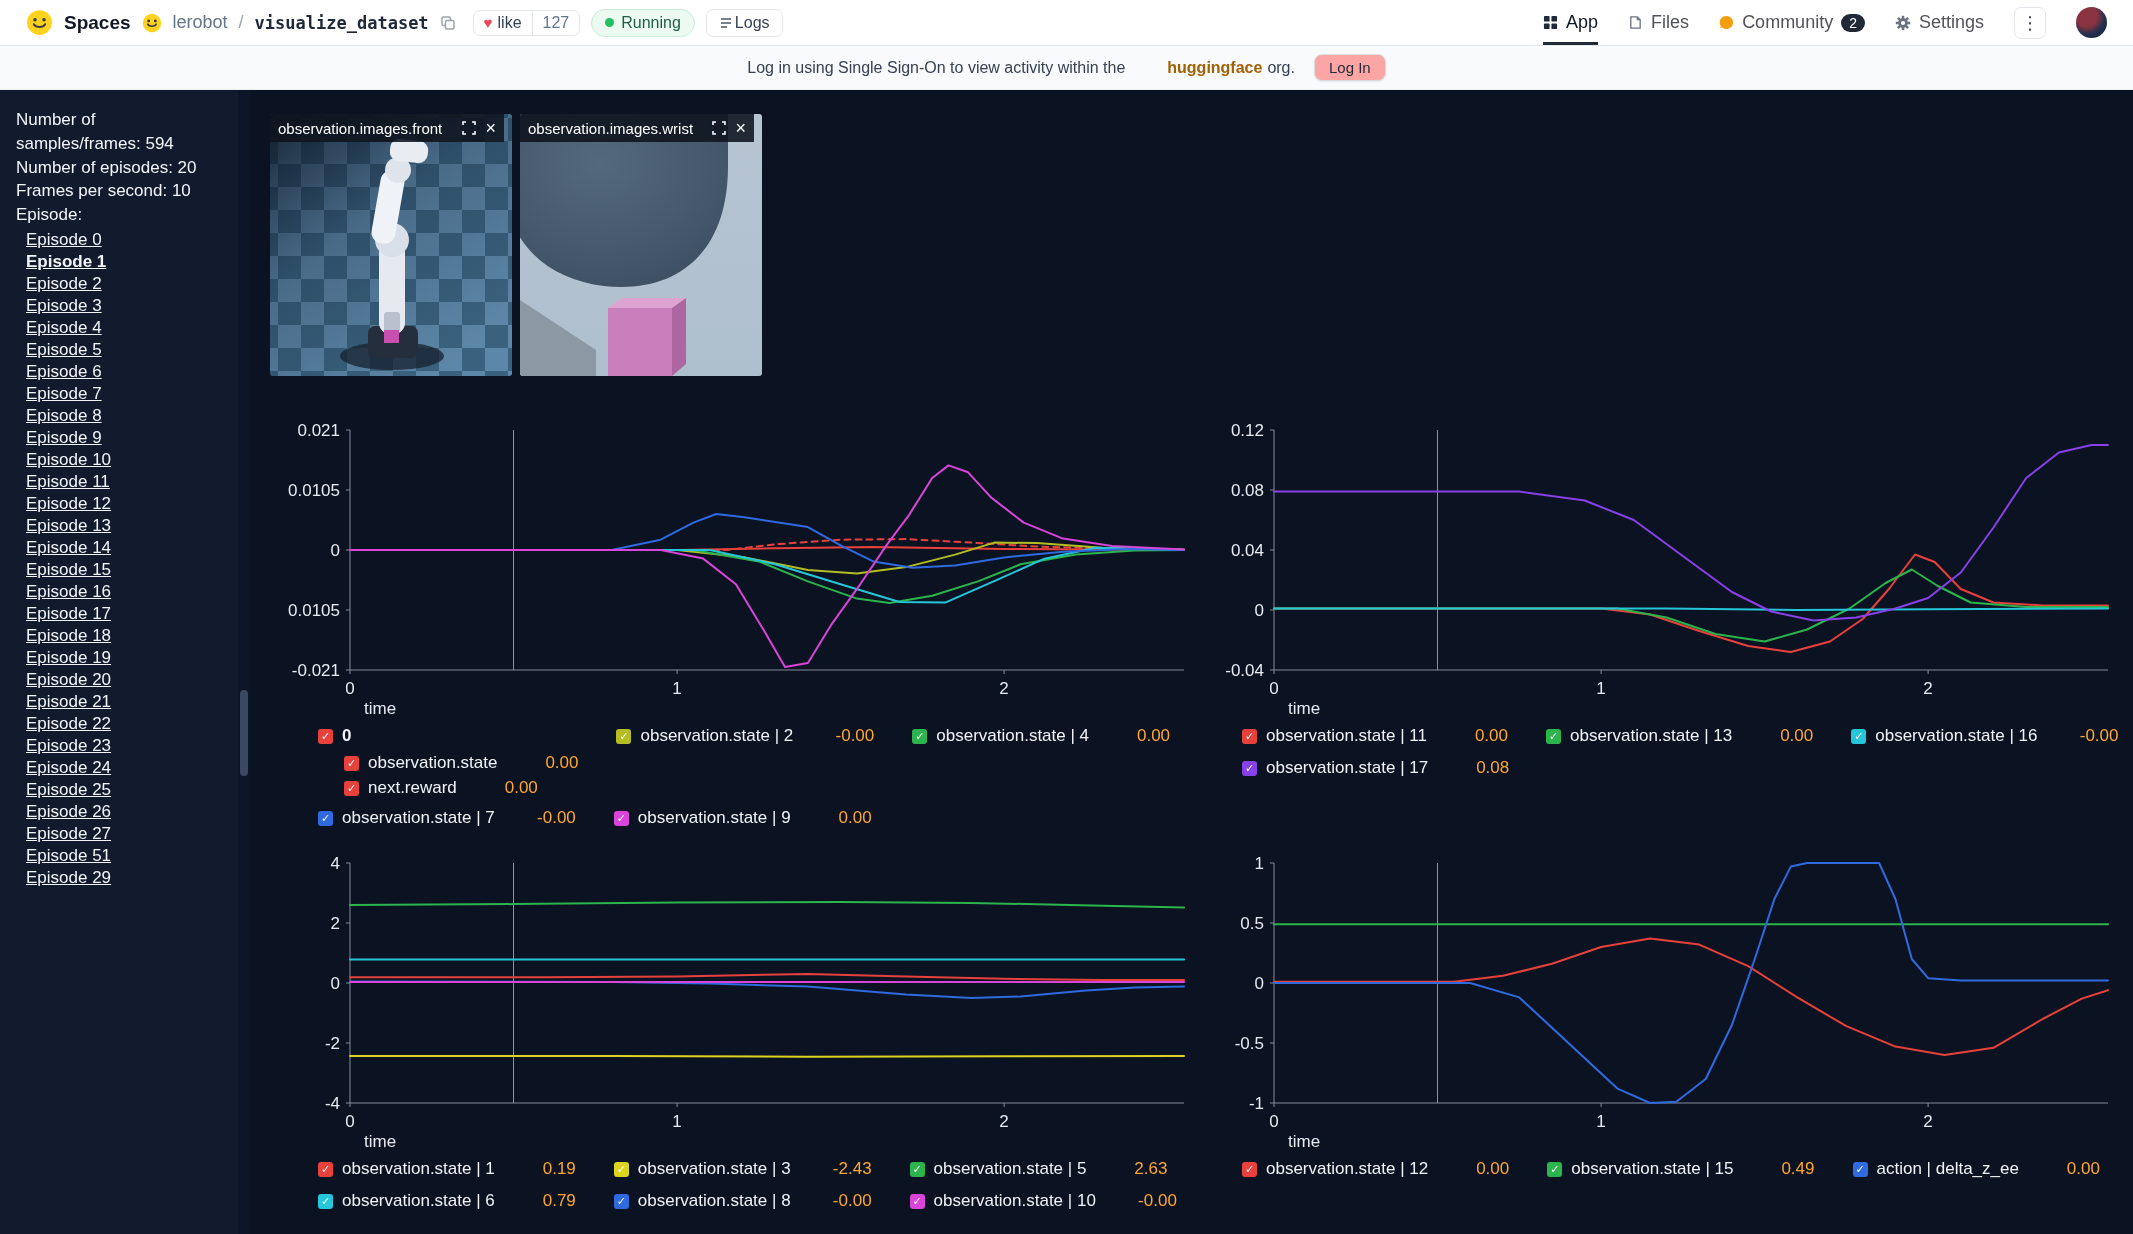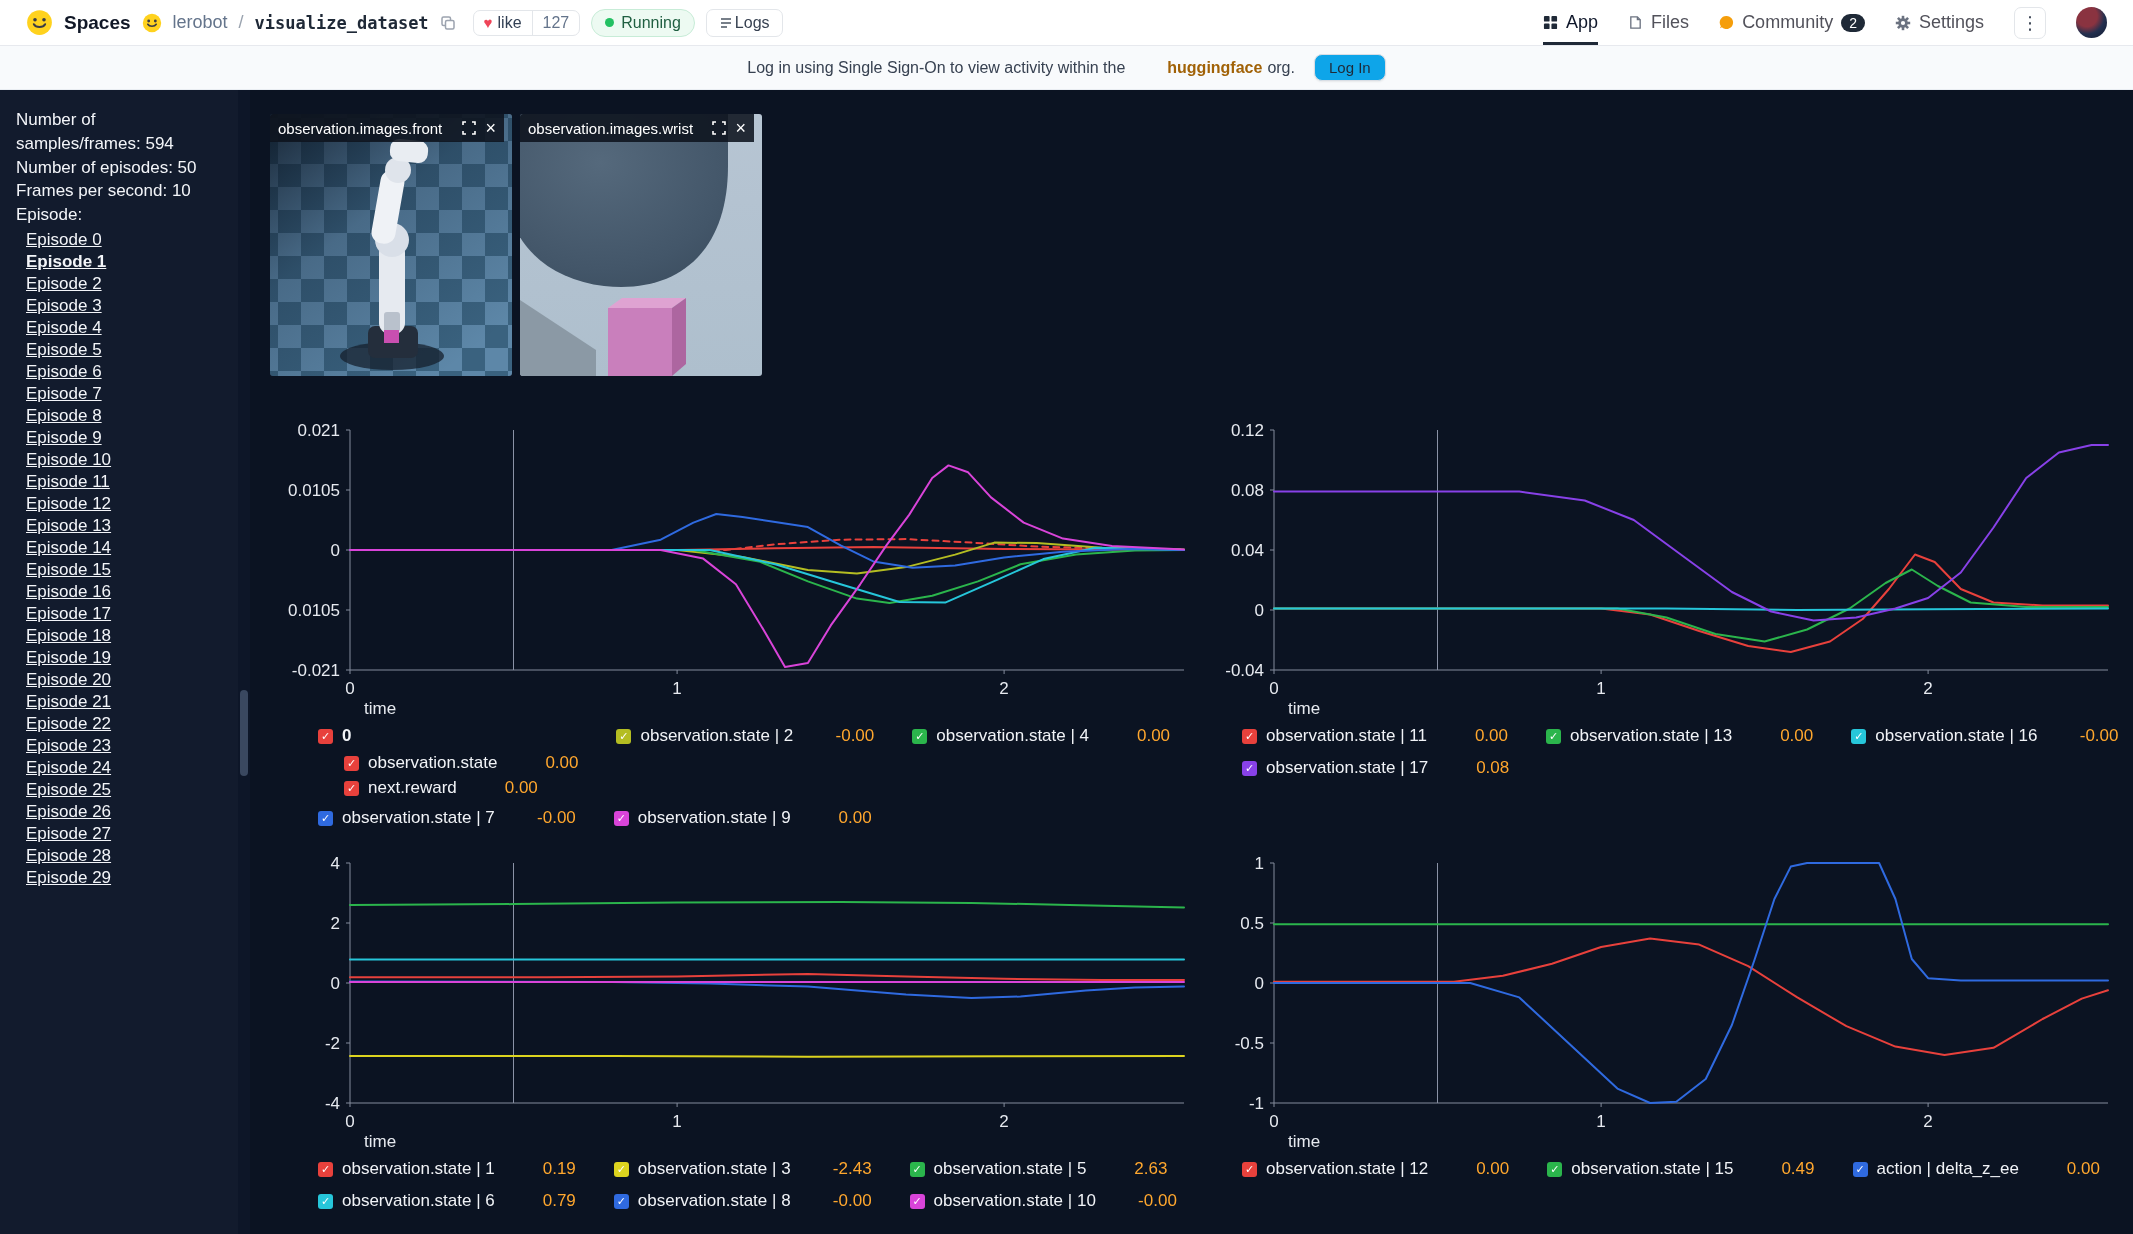--- a/index.html
+++ b/index.html
@@ -25,21 +25,21 @@
 .nav-item{display:flex;align-items:center;gap:8px;height:100%;font-size:18px;color:#52525b;}
 .nav-item.active{color:#0f172a;box-shadow:inset 0 -3px 0 #1f2937;font-weight:500;}
 .badge{background:#1f2937;color:#fff;font-size:14px;border-radius:9px;padding:1px 8px;}
 .kebab{width:32px;height:32px;border:1px solid #e3e6ea;border-radius:7px;display:flex;align-items:center;justify-content:center;font-size:18px;color:#374151;}
 .avatar{width:31px;height:31px;border-radius:50%;background:radial-gradient(circle at 35% 30%,#8a3340 0 35%,#23304f 60%,#121a30 100%);}
 
 
 .sso{height:44px;background:#f8fafc;border-bottom:1px solid #e9edf2;display:flex;align-items:center;justify-content:center;gap:19px;}
 .sso-text{display:flex;gap:5px;font-size:16px;color:#374151;}
 .sso-text b{color:#a16207;margin-left:37px;}
-.login-btn{background:#0ea5e9;border:1px solid #d9dee5;border-radius:8px;padding:4px 14px;font-size:15px;color:#1f2937;font-family:inherit;box-shadow:0 1px 2px rgba(0,0,0,.07);}
+.login-btn{background:#fca5a5;border:1px solid #d9dee5;border-radius:8px;padding:4px 14px;font-size:15px;color:#1f2937;font-family:inherit;box-shadow:0 1px 2px rgba(0,0,0,.07);}
 
 
 .content{display:flex;height:1144px;color:#f3f5f9;}
 .sidebar{width:238px;background:#121b2d;padding:18px 14px 0 16px;flex:none;}
 .stat{font-size:17px;line-height:1.4;color:#f3f5f9;}
 .episodes{margin-top:2px;padding-left:10px;display:flex;flex-direction:column;}
 .episode{color:#f3f5f9;font-size:17px;line-height:22px;text-decoration:underline;}
 .episode.current{font-weight:700;}
 .sb-scroll{width:12px;background:#0d1628;position:relative;flex:none;}
 .sb-thumb{position:absolute;left:2px;top:600px;width:8px;height:86px;border-radius:4px;background:#3a4860;}
@@ -160,21 +160,21 @@
     <span>Log in using Single Sign-On to view activity within the</span>
     <b>huggingface</b>
     <span>org.</span>
   </span>
   <button class="login-btn cursor">Log In</button>
 </div>
 
 <div class="content">
   <aside class="sidebar">
     <div class="stat">Number of samples/frames: 594</div>
-    <div class="stat">Number of episodes: 50</div>
+    <div class="stat">Number of episodes: 20</div>
     <div class="stat">Frames per second: 10</div>
     <div class="stat">Episode:</div>
     <div class="episodes">
         <a href="#" class="episode cursor">Episode 0</a>
         <a href="#" class="episode cursor current">Episode 1</a>
         <a href="#" class="episode cursor">Episode 2</a>
         <a href="#" class="episode cursor">Episode 3</a>
         <a href="#" class="episode cursor">Episode 4</a>
         <a href="#" class="episode cursor">Episode 5</a>
         <a href="#" class="episode cursor">Episode 6</a>
@@ -192,21 +192,21 @@
         <a href="#" class="episode cursor">Episode 18</a>
         <a href="#" class="episode cursor">Episode 19</a>
         <a href="#" class="episode cursor">Episode 20</a>
         <a href="#" class="episode cursor">Episode 21</a>
         <a href="#" class="episode cursor">Episode 22</a>
         <a href="#" class="episode cursor">Episode 23</a>
         <a href="#" class="episode cursor">Episode 24</a>
         <a href="#" class="episode cursor">Episode 25</a>
         <a href="#" class="episode cursor">Episode 26</a>
         <a href="#" class="episode cursor">Episode 27</a>
-        <a href="#" class="episode cursor">Episode 28</a>
+        <a href="#" class="episode cursor">Episode 51</a>
         <a href="#" class="episode cursor">Episode 29</a>
       </div>
   </aside>
 
   <div class="sb-scroll">
     <div class="sb-thumb"></div>
   </div>
 
   <main class="main">
 

